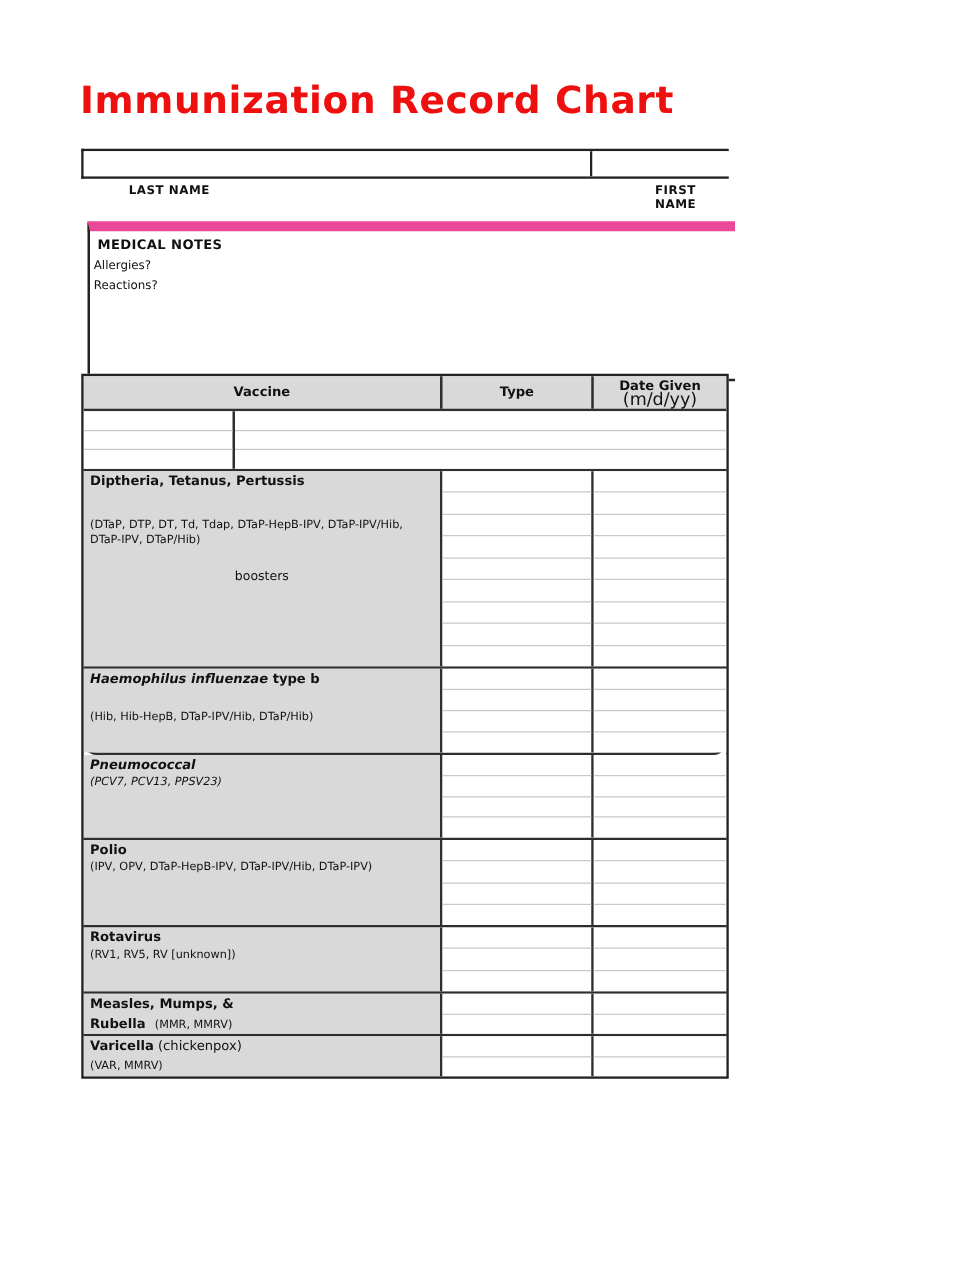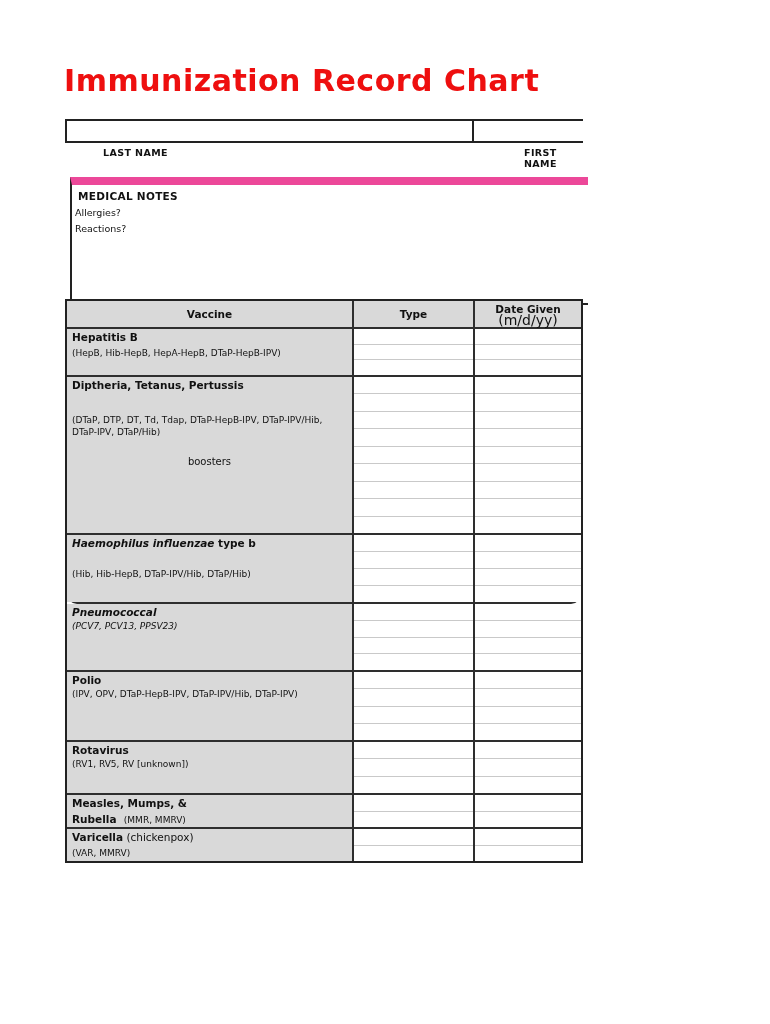--- a/index.html
+++ b/index.html
@@ -84,24 +84,20 @@
     <div class="thead">
       <div class="th vaccine-col">Vaccine</div>
       <div class="th type-col">Type</div>
       <div class="th date-col">
         <div>Date Given</div>
         <div class="date-sub">(m/d/yy)</div>
       </div>
     </div>
     <div id="table-body">
         <div class="section-row" style="height: 48px;">
-          <div class="v-cell">
-            <div class="t-line"><span class="b ">Hepatitis B</span></div>
-            <div class="detail" style="margin-top: 3px;">(HepB, Hib-HepB, HepA-HepB, DTaP-HepB-IPV)</div>
-          </div>
           <div class="entry-col type">
             <div class="sub-row"></div>
             <div class="sub-row"></div>
             <div class="sub-row"></div>
           </div>
           <div class="entry-col date">
             <div class="sub-row"></div>
             <div class="sub-row"></div>
             <div class="sub-row"></div>
           </div>

